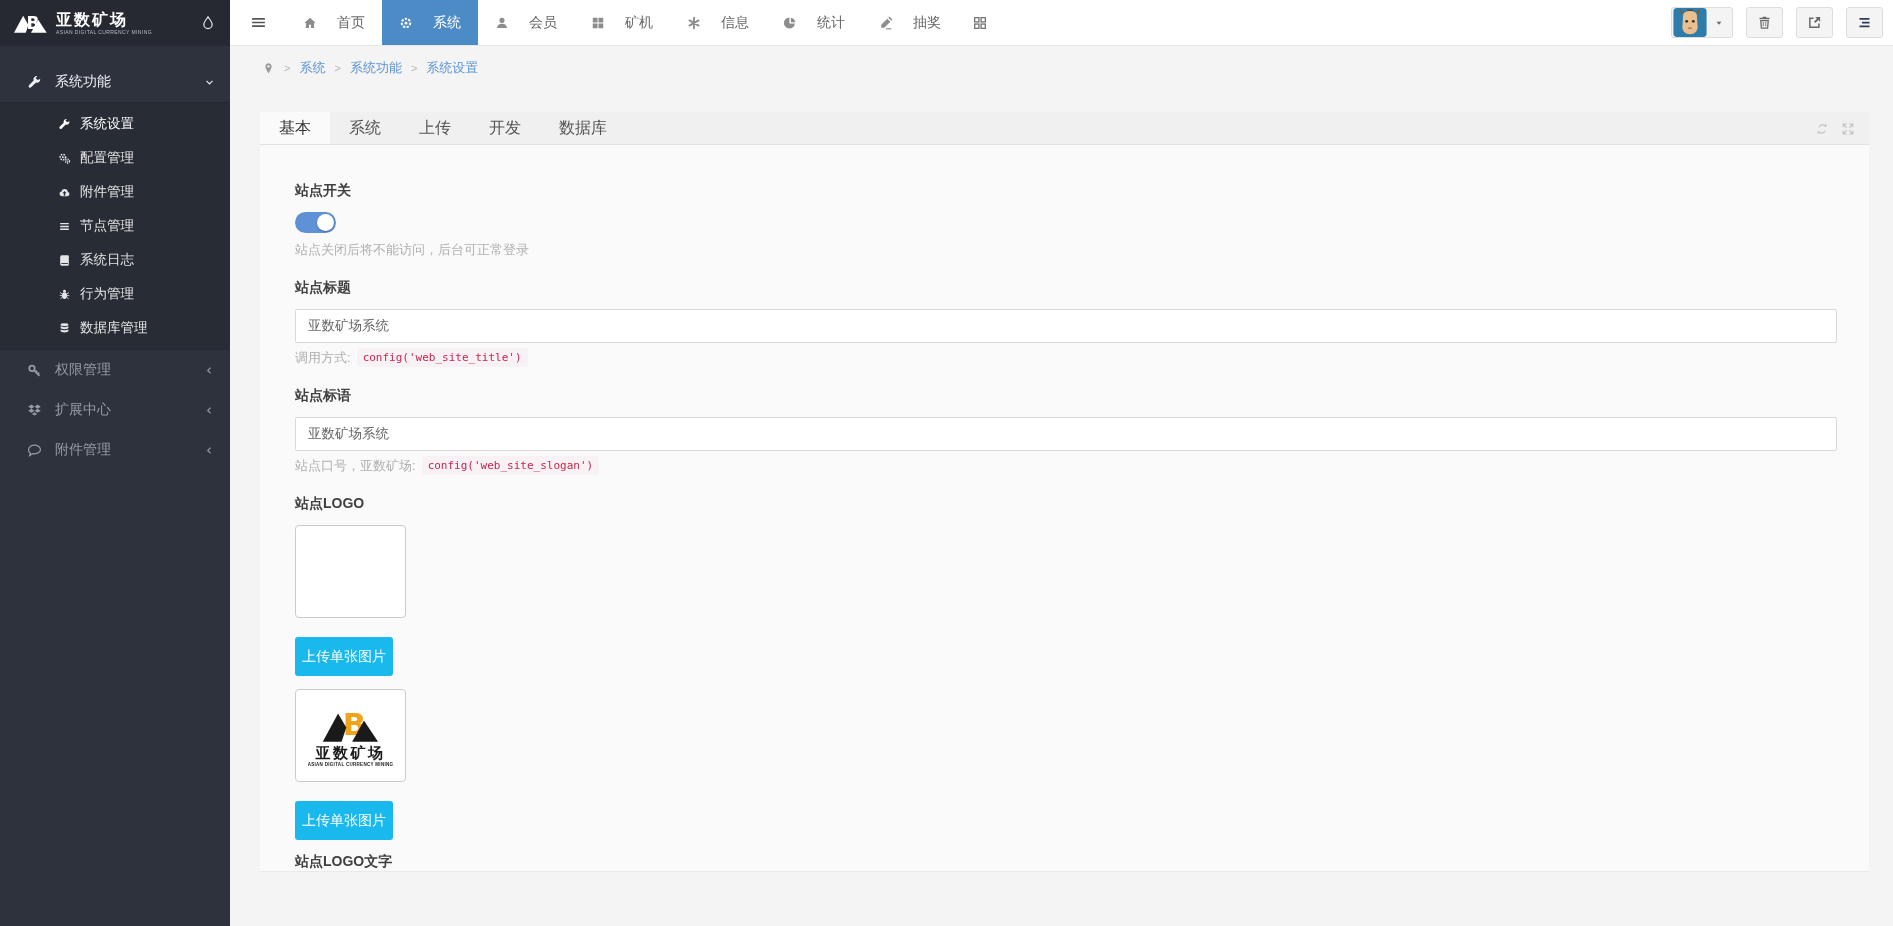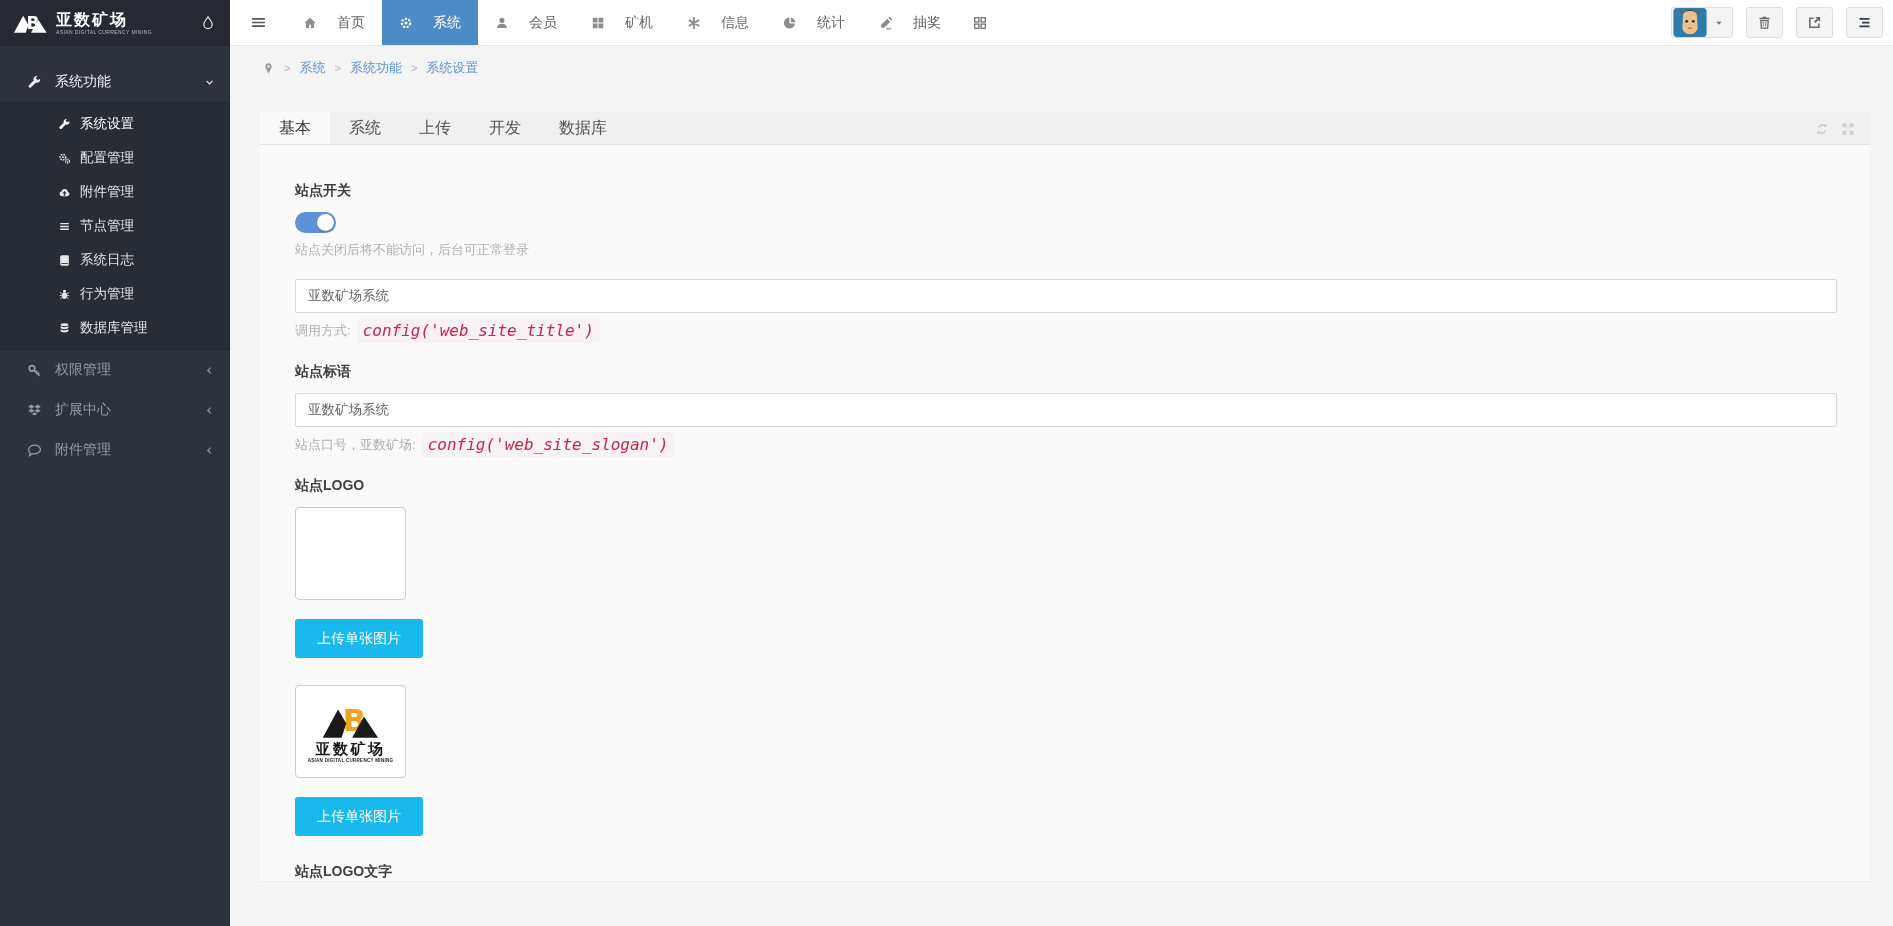--- a/index.html
+++ b/index.html
@@ -63,29 +63,29 @@
   .card-tab { display:flex; align-items:center; padding:0 19px; color:#555; font-size:16px; cursor:pointer; }
   .card-tab.active { background:#fafafa; color:#333; }
   .card-tools { position:absolute; right:14px; top:0; height:33px; display:flex; align-items:center; gap:12px; color:#c2c2c2; }
   .card-tools .ico { cursor:pointer; }
   .card-tools svg { width:14px; height:14px; }
 
   .card-body { padding:37px 32px 0 35px; }
   .form-group { margin-bottom:20px; }
   .f-label { font-weight:bold; font-size:14px; color:#404040; margin-bottom:12px; }
   .f-hint { font-size:13px; color:#afafaf; margin-top:5px; display:flex; align-items:center; gap:6px; }
-  code.cfg { font-family:"DejaVu Sans Mono","Liberation Mono",monospace; font-size:16px; color:#c7254e; background:#f9f2f4; padding:3px 6px; border-radius:3px;font-style:italic; }
+  code.cfg { font-family:"DejaVu Sans Mono","Liberation Mono",monospace; font-size:11px; color:#c7254e; background:#f9f2f4; padding:3px 6px; border-radius:3px; }
   .toggle { width:41px; height:21px; border-radius:11px; background:#5e91d5; position:relative; cursor:pointer; display:inline-block; }
   .toggle .knob { position:absolute; right:2px; top:2px; width:17px; height:17px; border-radius:50%; background:#fff; box-shadow:0 1px 2px rgba(0,0,0,.25); }
   .text-input { width:100%; height:34px; border:1px solid #d9d9d9; border-radius:2px; background:#fff; padding:0 12px; font-size:13.5px; color:#666; font-family:inherit; outline:none; display:block; }
   .img-box { width:111px; height:93px; border:1px solid #ccc; border-radius:4px; background:#fff; margin-bottom:19px; display:flex; flex-direction:column; align-items:center; justify-content:center; overflow:hidden; }
   .login-logo-mark svg { width:72px; height:40px; display:block; }
   .login-logo-name { font-size:15px; font-weight:bold; color:#1a1a1a; letter-spacing:2.5px; line-height:1.15; }
   .login-logo-sub { font-size:4.5px; font-weight:bold; color:#1a1a1a; letter-spacing:.3px; }
-  .upload-btn { display:inline-block; background:#19b9ed; color:#fff; border:none; border-radius:3px; height:39px; padding:0 22px; font-size:14px; font-family:inherit; cursor:pointer; margin-bottom:14px; }
+  .upload-btn { display:inline-block; background:#19b9ed; color:#fff; border:none; border-radius:3px; height:39px; padding:0 7px; font-size:14px; font-family:inherit; cursor:pointer; margin-bottom:0; }
   .group-logo { margin-bottom:13px; }
   .hidden-defs { position:absolute; width:0; height:0; overflow:hidden; }
 </style>
 </head>
 <body>
 
 <svg class="hidden-defs" xmlns="http://www.w3.org/2000/svg">
   <symbol id="i-bars" viewBox="0 0 24 24">
       <path fill="currentColor" d="M3 5.8h18v2.4H3zm0 5h18v2.4H3zm0 5h18v2.4H3z"></path>
     </symbol>
@@ -504,20 +504,21 @@
 
     <div class="card-body">
 
       <div class="form-group">
         <div class="f-label">站点开关</div>
         <span class="toggle"><span class="knob"></span></span>
         <div class="f-hint">站点关闭后将不能访问，后台可正常登录</div>
       </div>
 
       <div class="form-group">
+        <div class="f-label">站点标题</div>
         <input class="text-input" type="text" value="亚数矿场系统" style="">
         <div class="f-hint">
           <span>调用方式:</span>
           <code class="cfg">config('web_site_title')</code>
         </div>
       </div>
 
       <div class="form-group">
         <div class="f-label">站点标语</div>
         <input class="text-input" type="text" value="亚数矿场系统" style="">

